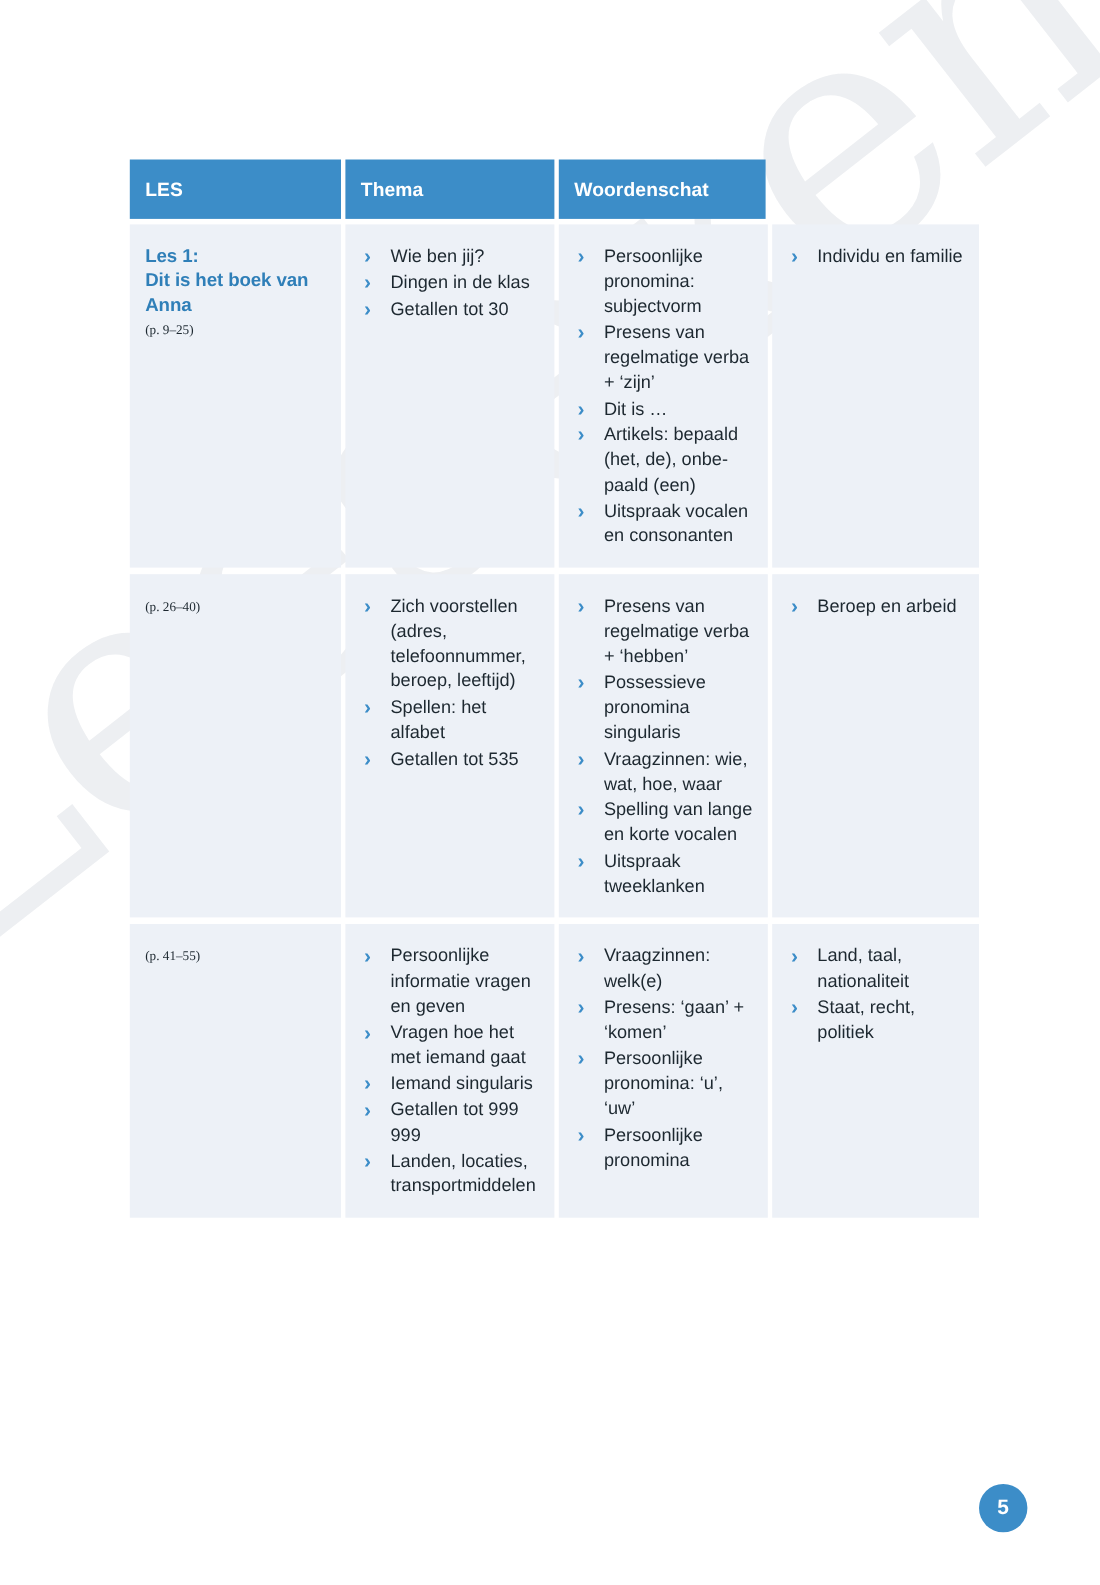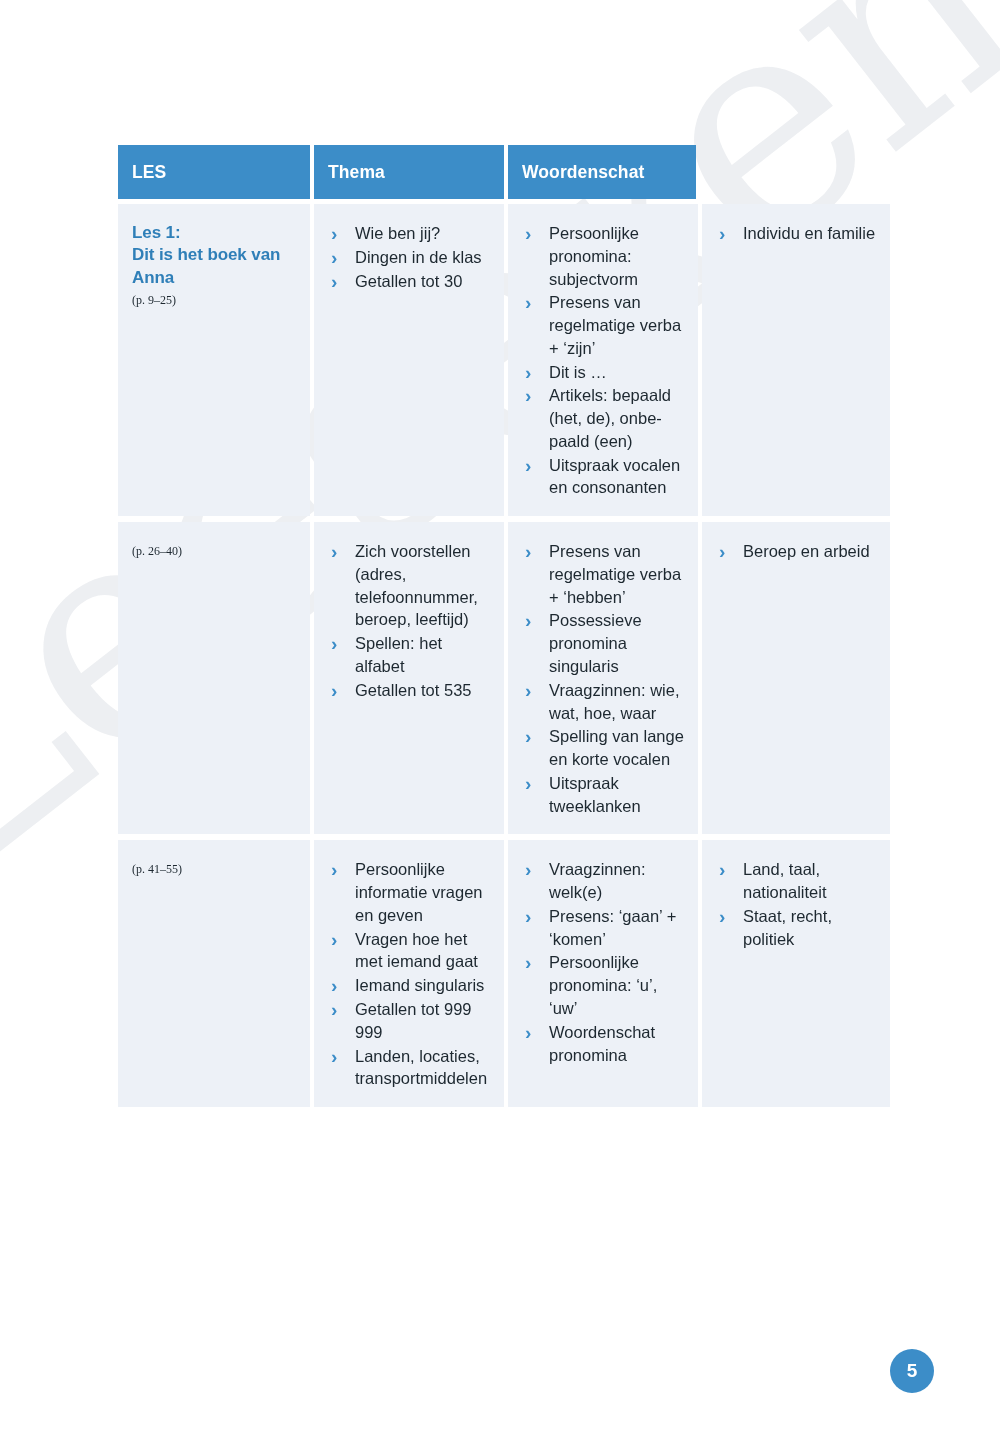--- a/index.html
+++ b/index.html
@@ -232,21 +232,21 @@
             <li><span class="chev">›</span><span>Iemand singularis</span></li>
             <li><span class="chev">›</span><span>Getallen tot 999 999</span></li>
             <li><span class="chev">›</span><span>Landen, locaties, trans­portmiddelen</span></li>
           </ul>
       </div>
       <div class="t-cell col-3">
         <ul class="bullets">
             <li><span class="chev">›</span><span>Vraagzinnen: welk(e)</span></li>
             <li><span class="chev">›</span><span>Presens: ‘gaan’ + ‘komen’</span></li>
             <li><span class="chev">›</span><span>Persoonlijke pronomina: ‘u’, ‘uw’</span></li>
-            <li><span class="chev">›</span><span>Woordenschat pronomina</span></li>
+            <li><span class="chev">›</span><span>Persoonlijke pronomina</span></li>
           </ul>
       </div>
       <div class="t-cell col-4">
         <ul class="bullets">
             <li><span class="chev">›</span><span>Land, taal, nationaliteit</span></li>
             <li><span class="chev">›</span><span>Staat, recht, politiek</span></li>
           </ul>
       </div>
     </div>
 

